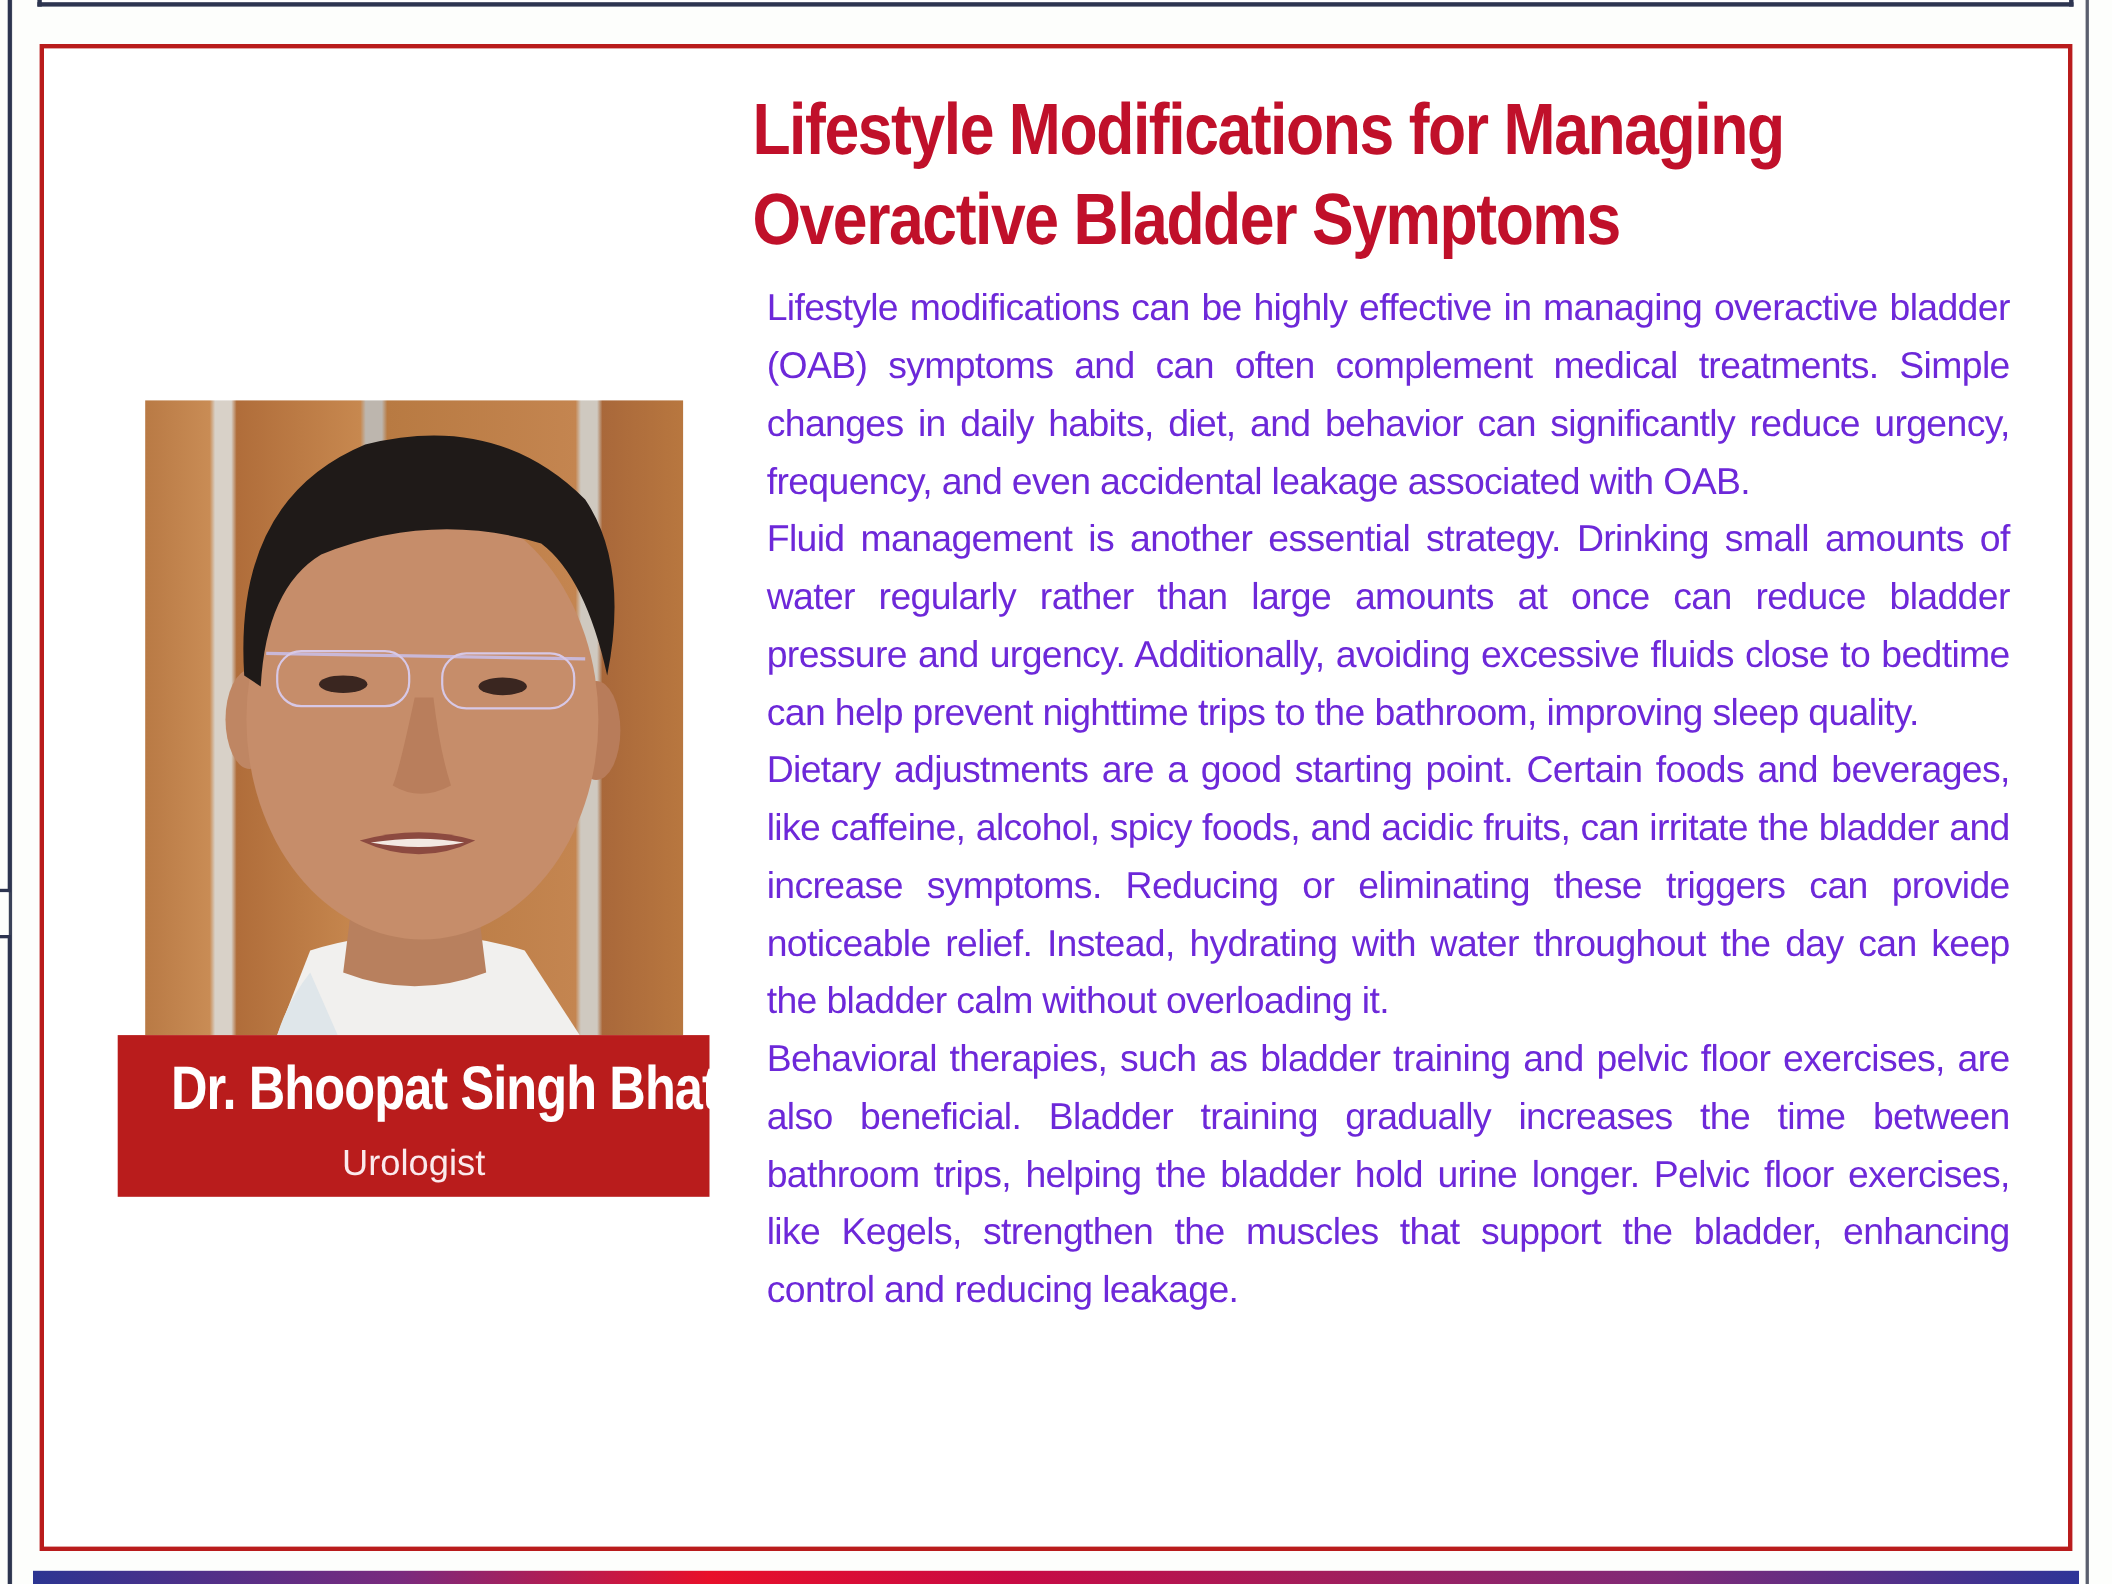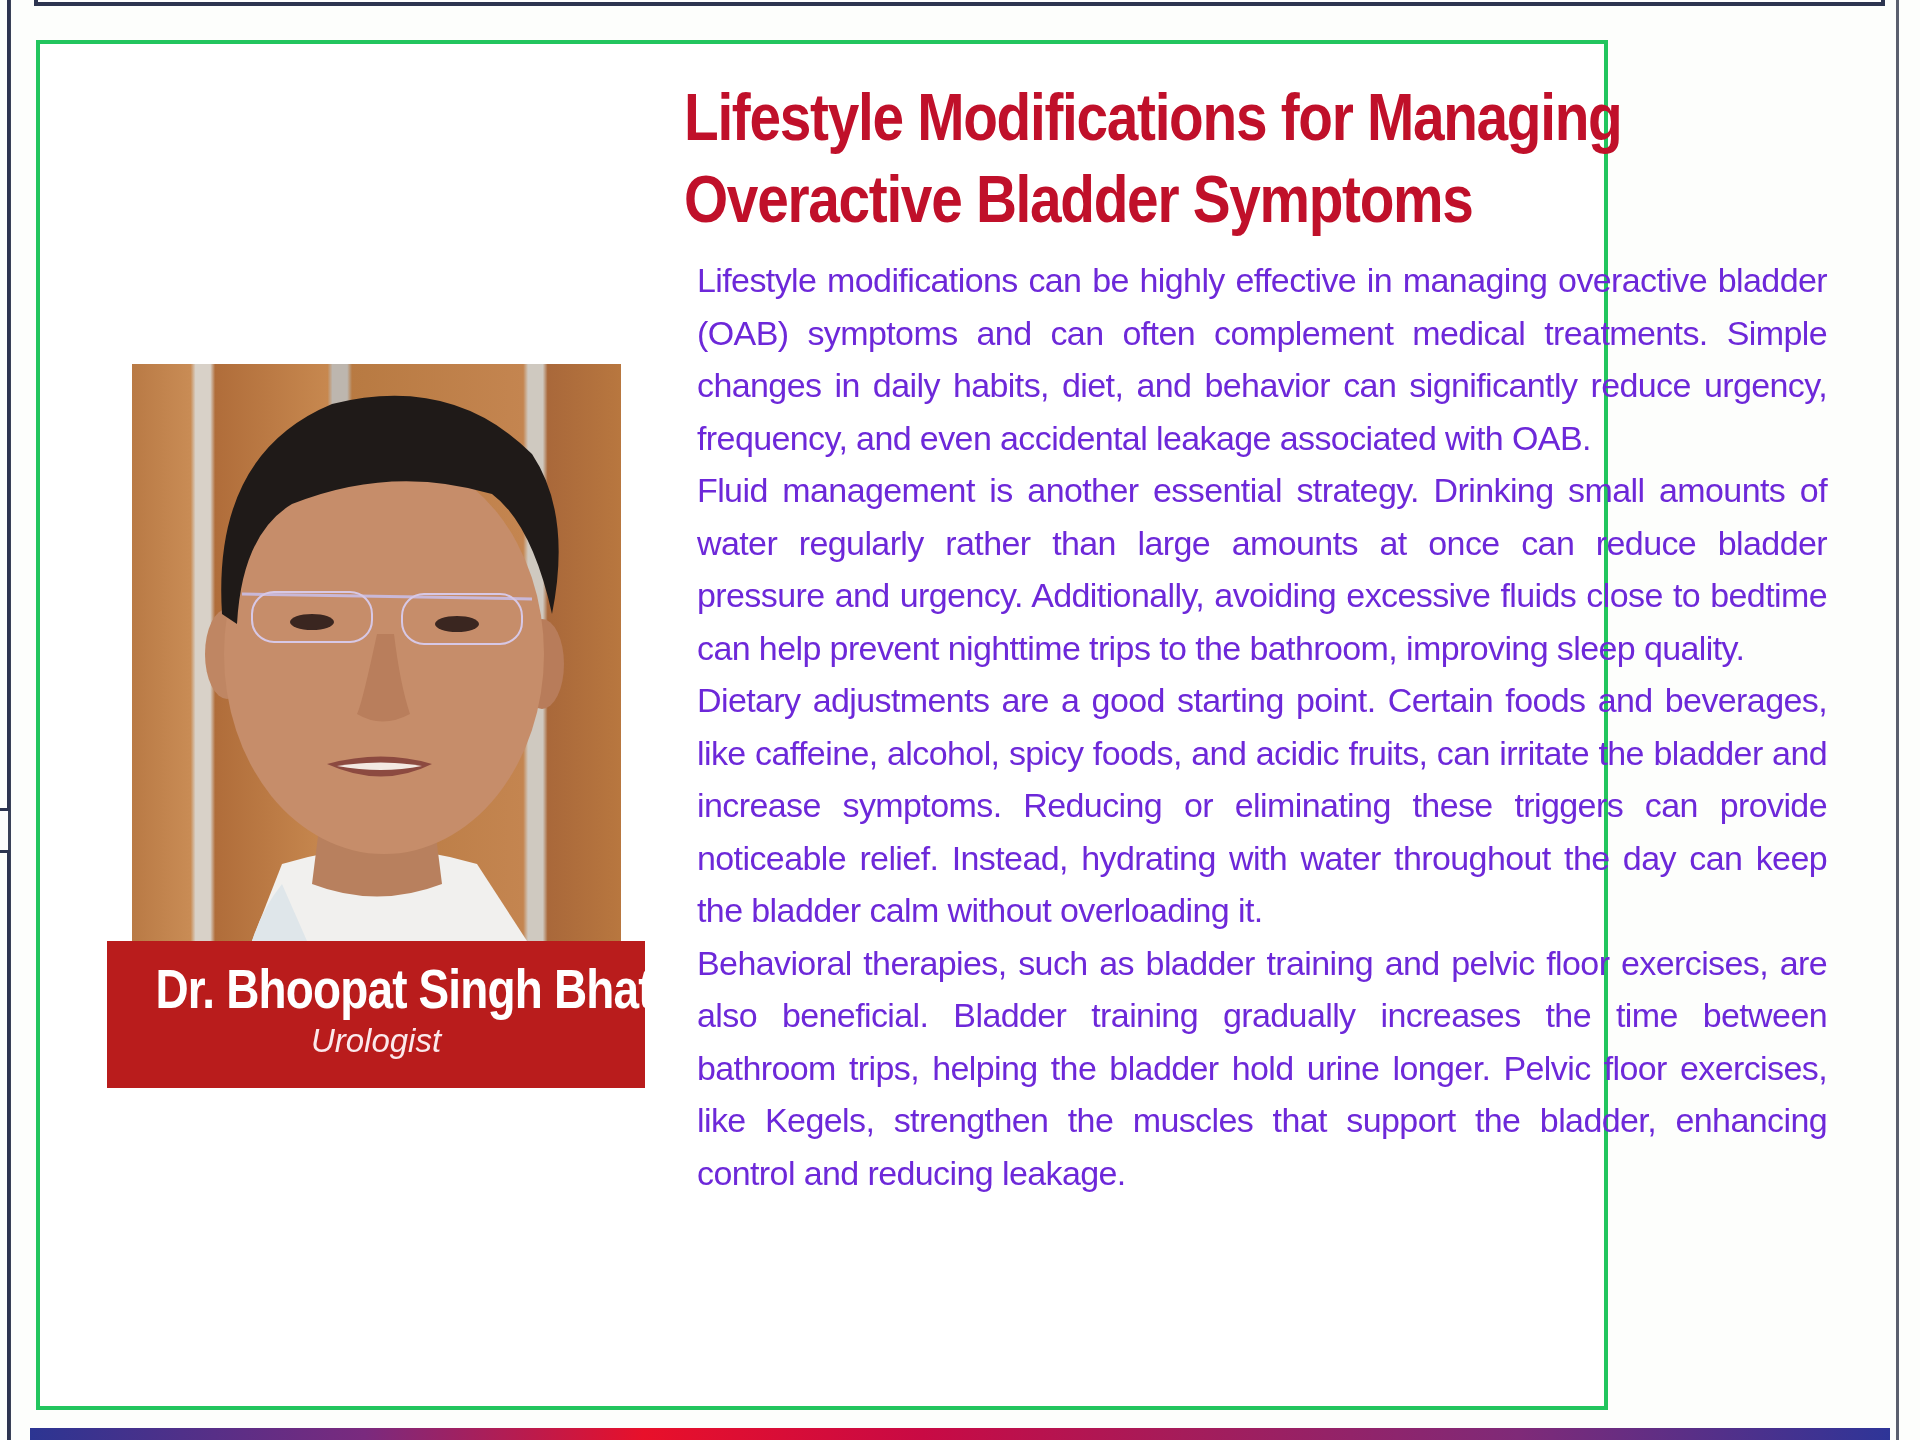--- a/index.html
+++ b/index.html
@@ -7,22 +7,22 @@
     width: 1920px; height: 1440px; position: relative; overflow: hidden;
     background: #fdfefc;
     font-family: "Liberation Sans", sans-serif;
   }
   .outer-left-line { position: absolute; left: 8px; top: 0; width: 3px; height: 1440px; background: #3a4258; }
   .outer-right-line { position: absolute; left: 1896px; top: 0; width: 3px; height: 1440px; background: #5a5f6e; }
   .left-panel-edge-top { position: absolute; left: -4px; top: -4px; width: 14px; height: 815px; border: 3px solid #2d3550; border-left: none; box-sizing: border-box; }
   .left-panel-edge-bottom { position: absolute; left: -4px; top: 850px; width: 14px; height: 600px; border: 3px solid #2d3550; border-left: none; border-bottom: none; box-sizing: border-box; }
   .prev-card { position: absolute; left: 34px; top: -20px; width: 1851px; height: 26px; border: 4px solid #2d3550; border-top: none; box-sizing: border-box; background: #ffffff; }
   .card {
-    position: absolute; left: 36px; top: 40px; width: 1572px; height: 1370px;
-    border: 4px solid #22c55e; box-sizing: border-box; background: #ffffff;
+    position: absolute; left: 36px; top: 40px; width: 1848px; height: 1370px;
+    border: 4px solid #b91c1c; box-sizing: border-box; background: #ffffff;
   }
   .title {
     position: absolute; left: 644px; top: 32px; width: 1180px;
     color: #c0102a; font-weight: bold; font-size: 66px; line-height: 82px;
     letter-spacing: -1.5px; transform: scaleX(0.86); transform-origin: left top;
     margin: 0;
   }
   .title span { display: block; white-space: nowrap; }
   .body {
     position: absolute; left: 657px; top: 210px; width: 1130px;
@@ -41,21 +41,21 @@
   .nameplate {
     position: absolute; left: 67px; top: 897px; width: 538px; height: 147px;
     background: #b91c1c; color: #ffffff; text-align: center;
   }
   .nameplate .name {
     display: block; font-weight: bold; font-size: 56px; line-height: 56px;
     margin-top: 20px; letter-spacing: -1px;
     transform: scaleX(0.82); transform-origin: center top; white-space: nowrap;
   }
   .nameplate .role {
-    display: block; font-size: 33px; line-height: 36px; margin-top: 6px; color: #fbe9ec; font-style: italic;
+    display: block; font-size: 33px; line-height: 36px; margin-top: 22px; color: #fbe9ec;
   }
   .footer-bar {
     position: absolute; left: 30px; top: 1428px; width: 1860px; height: 14px;
     background: linear-gradient(90deg, #2c3592 0%, #7a2a7e 18%, #e8102a 33%, #c80a44 48%, #a51c5a 62%, #7f2a78 80%, #2e3598 100%);
   }
 </style>
 </head>
 <body>
 
 <div class="outer-left-line"></div>

